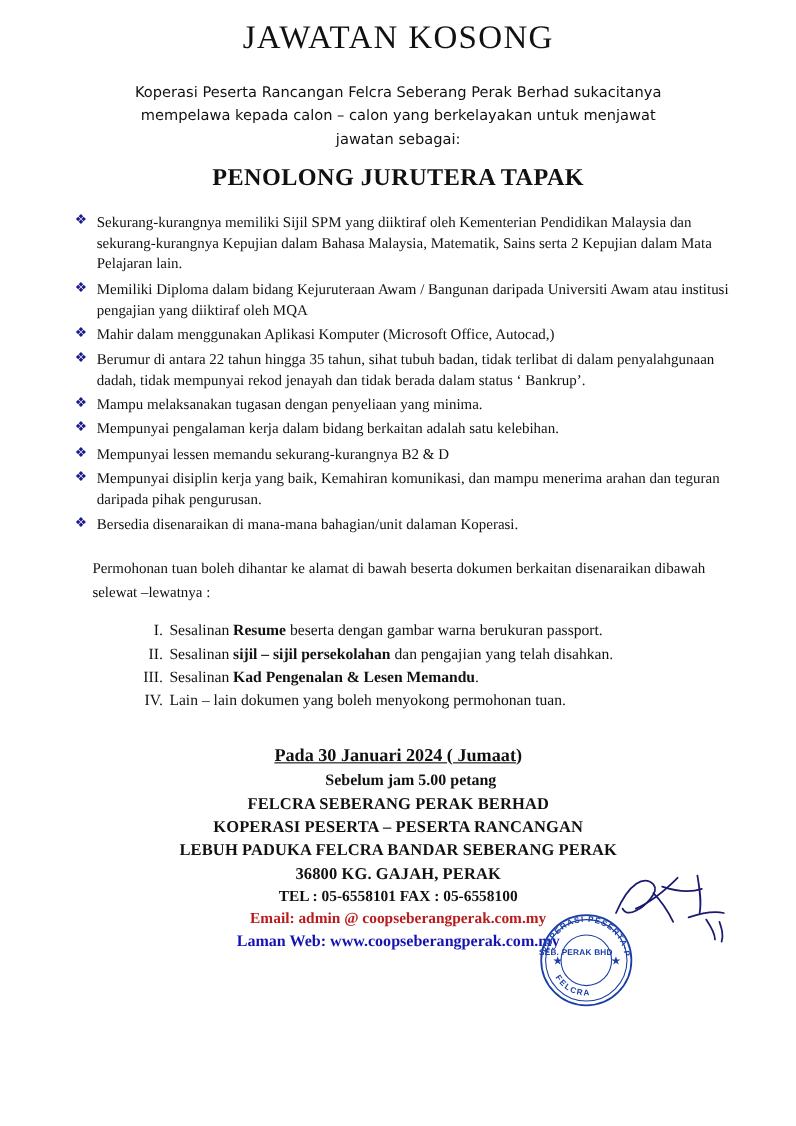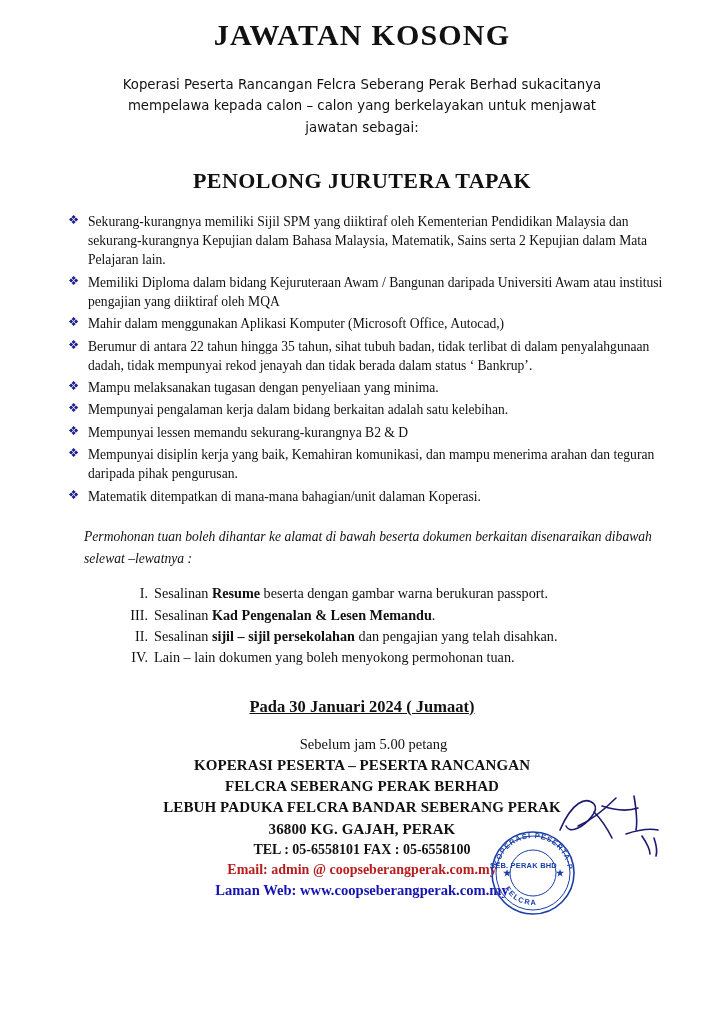--- a/index.html
+++ b/index.html
@@ -52,38 +52,38 @@
     color: #c62128;
     letter-spacing: .3px;
     text-align: center;
     line-height: 1.1;
   }
 
   
   .title {
     text-align: center;
     font-size: 30px;
-    font-weight: bold;
+    font-weight: normal;
     letter-spacing: 1.2px;
     margin-top: 18px;
     font-family: "Liberation Serif", serif;
   }
   .intro {
     margin: 22px 104px 0 104px;
     text-align: center;
     font-size: 14.5px;
     line-height: 1.6;
     font-family: "DejaVu Sans", sans-serif;
     font-size: 13.3px;
   }
   .position {
     text-align: center;
     font-size: 22px;
     font-weight: bold;
-    margin-top: 30px;
+    margin-top: 10px;
     letter-spacing: .4px;
   }
   .req-heading {
     margin: 30px 0 0 88px;
     font-size: 14px;
     font-weight: bold;
     font-family: "DejaVu Sans", sans-serif;
     font-size: 12.8px;
   }
 
@@ -107,21 +107,20 @@
     top: 0px;
     color: #1a1a8c;
     font-size: 12.5px;
   }
 
   
   .permohonan {
     margin: 20px 44px 0 84px;
     font-size: 13.6px;
     line-height: 1.6;
-    font-style: italic;
   }
 
   
   ol.roman {
     list-style: none;
     margin: 14px 0 0 120px;
     padding: 0;
   }
   ol.roman li {
     position: relative;
@@ -143,22 +142,22 @@
     text-align: center;
     line-height: 1.42;
   }
   .footer .f-date {
     font-size: 16.5px;
     font-weight: bold;
     text-decoration: underline;
   }
   .footer .f-sub {
     font-size: 14.5px;
-    font-weight: normal;
-    margin-top: 16px;
+    font-weight: bold;
+    margin-top: 2px;
     padding-left: 23px;
   }
   .footer .f-line {
     font-size: 15px;
     font-weight: bold;
     letter-spacing: .1px;
   }
   .footer .f-contact {
     font-size: 14px;
     font-weight: bold;
@@ -219,38 +218,38 @@
 
   <ul class="bullets" id="requirements-list">
       <li><span class="dingbat">❖</span><span>Sekurang-kurangnya memiliki Sijil SPM yang diiktiraf oleh Kementerian Pendidikan Malaysia dan sekurang-kurangnya Kepujian dalam Bahasa Malaysia, Matematik, Sains serta 2 Kepujian dalam Mata Pelajaran lain.</span></li>
       <li><span class="dingbat">❖</span><span>Memiliki Diploma dalam bidang Kejuruteraan Awam / Bangunan daripada Universiti Awam atau institusi pengajian yang diiktiraf oleh MQA</span></li>
       <li><span class="dingbat">❖</span><span>Mahir dalam menggunakan Aplikasi Komputer (Microsoft Office, Autocad,)</span></li>
       <li><span class="dingbat">❖</span><span>Berumur di antara 22 tahun hingga 35 tahun, sihat tubuh badan, tidak terlibat di dalam penyalahgunaan dadah, tidak mempunyai rekod jenayah dan tidak berada dalam status ‘ Bankrup’.</span></li>
       <li><span class="dingbat">❖</span><span>Mampu melaksanakan tugasan dengan penyeliaan yang minima.</span></li>
       <li><span class="dingbat">❖</span><span>Mempunyai pengalaman kerja dalam bidang berkaitan adalah satu kelebihan.</span></li>
       <li><span class="dingbat">❖</span><span>Mempunyai lessen memandu sekurang-kurangnya B2 &amp; D</span></li>
       <li><span class="dingbat">❖</span><span>Mempunyai disiplin kerja yang baik, Kemahiran komunikasi, dan mampu menerima arahan dan teguran daripada pihak pengurusan.</span></li>
-      <li><span class="dingbat">❖</span><span>Matematik ditempatkan di mana-mana bahagian/unit dalaman Koperasi.</span></li>
+      <li><span class="dingbat">❖</span><span>Bersedia disenaraikan di mana-mana bahagian/unit dalaman Koperasi.</span></li>
     </ul>
 
   <div class="permohonan">Permohonan tuan  boleh dihantar ke alamat di bawah beserta dokumen berkaitan disenaraikan dibawah selewat –lewatnya :</div>
 
   <ol class="roman" id="documents-list">
       <li><span class="num">I.</span><span>Sesalinan </span><span class="bold">Resume</span><span> beserta dengan gambar warna berukuran passport.</span></li>
+      <li><span class="num">II.</span><span>Sesalinan </span><span class="bold">sijil – sijil persekolahan</span><span> dan pengajian yang telah disahkan.</span></li>
       <li><span class="num">III.</span><span>Sesalinan </span><span class="bold">Kad Pengenalan &amp; Lesen Memandu</span><span>.</span></li>
-      <li><span class="num">II.</span><span>Sesalinan </span><span class="bold">sijil – sijil persekolahan</span><span> dan pengajian yang telah disahkan.</span></li>
       <li><span class="num">IV.</span><span>Lain – lain dokumen yang boleh menyokong permohonan tuan.</span></li>
     </ol>
 
   <div class="footer">
     <div class="f-date">Pada 30 Januari 2024 ( Jumaat)</div>
     <div class="f-sub">Sebelum jam 5.00 petang</div>
     <div id="address-lines">
+        <div class="f-line">FELCRA SEBERANG PERAK BERHAD</div>
         <div class="f-line">KOPERASI PESERTA – PESERTA RANCANGAN</div>
-        <div class="f-line">FELCRA SEBERANG PERAK BERHAD</div>
         <div class="f-line">LEBUH PADUKA FELCRA BANDAR SEBERANG PERAK</div>
         <div class="f-line">36800 KG. GAJAH, PERAK</div>
       </div>
     <div class="f-contact">TEL  : 05-6558101  FAX  : 05-6558100</div>
     <div class="f-email">Email: admin @ coopseberangperak.com.my</div>
     <div class="f-web">Laman Web: www.coopseberangperak.com.my</div>
   </div>
 
   <div class="sig">
     <svg width="130" height="70" viewBox="0 0 130 70" xmlns="http://www.w3.org/2000/svg">

